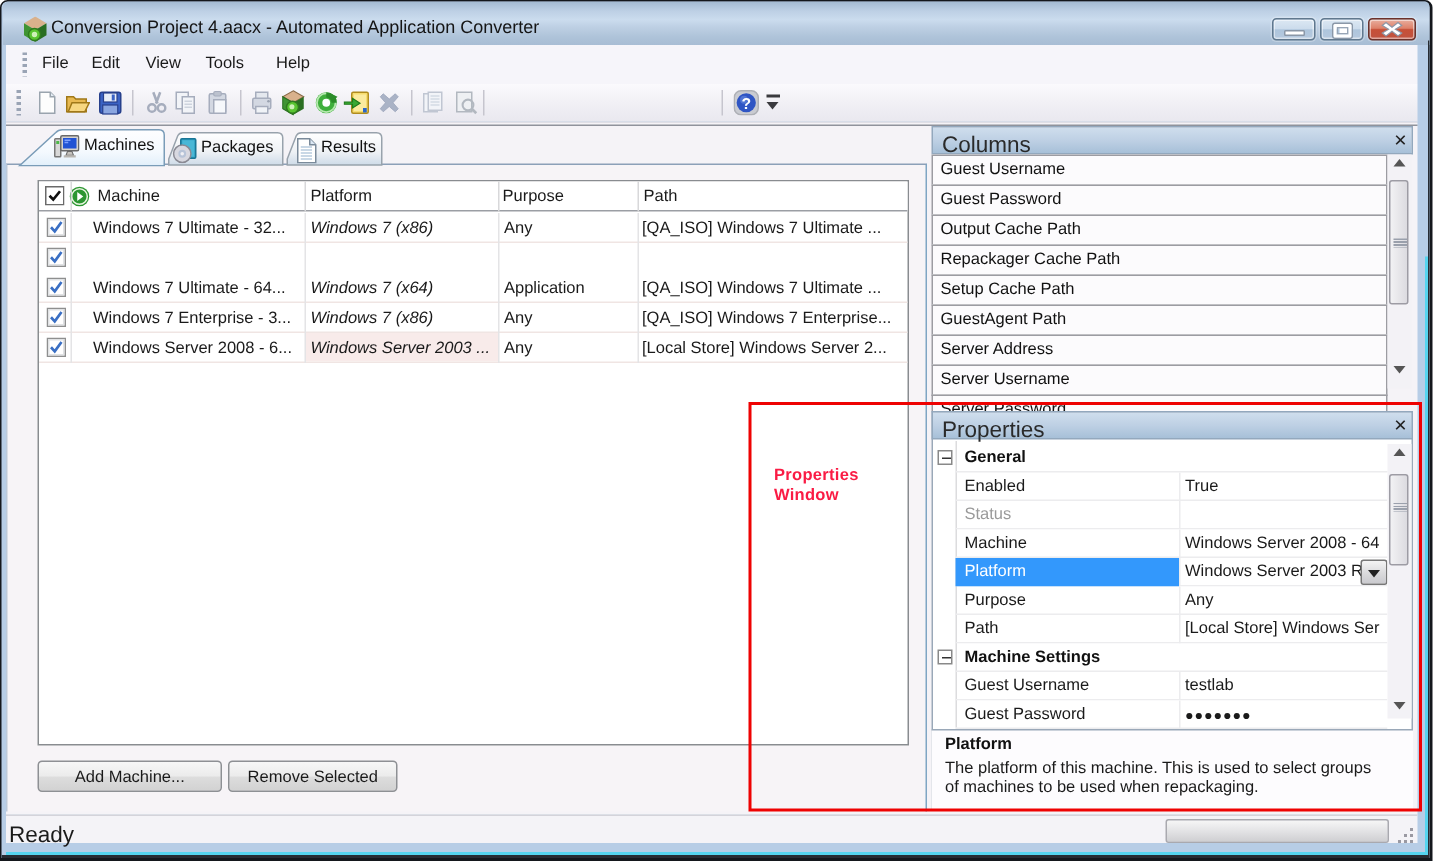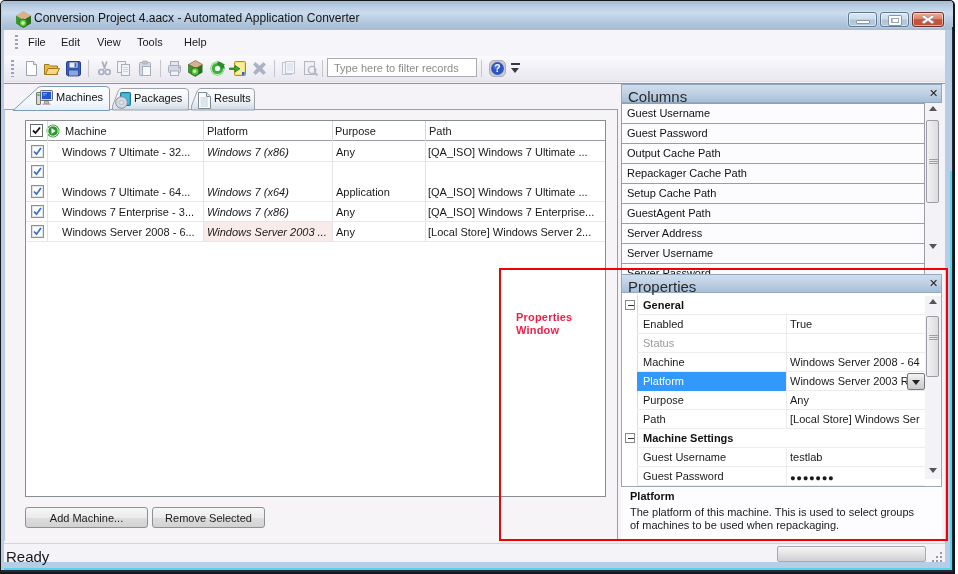--- a/index.html
+++ b/index.html
@@ -183,21 +183,20 @@
           <rect x="5.5" y="1.5" width="9" height="12" fill="#f2f4f8" stroke="#c0c6d2"></rect>
           <path d="M7 4 H13 M7 6 H13 M7 8 H13 M7 10 H13" stroke="#d4dae4" stroke-width="1"></path>
         </svg>
       <svg class="ticon" style="left:298px" viewBox="0 0 17 17">
           <rect x="2.5" y="1.5" width="10" height="13" fill="#eef0f3" stroke="#b2b8c0"></rect>
           <circle cx="10" cy="10" r="3.6" fill="none" stroke="#b2b8c0" stroke-width="1.4"></circle>
           <path d="M12.5 12.5 L15.5 15.5" stroke="#b2b8c0" stroke-width="1.8"></path>
         </svg>
       <div class="tsep" style="left:318px"></div>
     </div>
-    <div id="filterbox">Type here to filter records</div>
     <div class="tsep" style="left:477px"></div>
     <svg class="ticon" style="left:485px" viewBox="0 0 17 17">
         <rect x="0.5" y="0.5" width="16" height="16" rx="4.5" fill="#c9cbd1" stroke="#aeb0b6"></rect>
         <circle cx="8.5" cy="8.5" r="6.4" fill="#2f55c4"></circle>
         <circle cx="7" cy="6.5" r="2.6" fill="#5f83dc" opacity="0.7"></circle>
         <text x="8.5" y="12.4" text-anchor="middle" font-family="Liberation Sans" font-size="10.5" font-weight="bold" fill="#fff">?</text>
       </svg>
     <div style="position:absolute;left:507px;top:7px;width:9px;height:2px;background:#3a3a3e"></div>
     <div class="arr" style="left:507px;top:12px;border-left:4.5px solid transparent;border-right:4.5px solid transparent;border-top:5px solid #3a3a3e"></div>
   </div>

